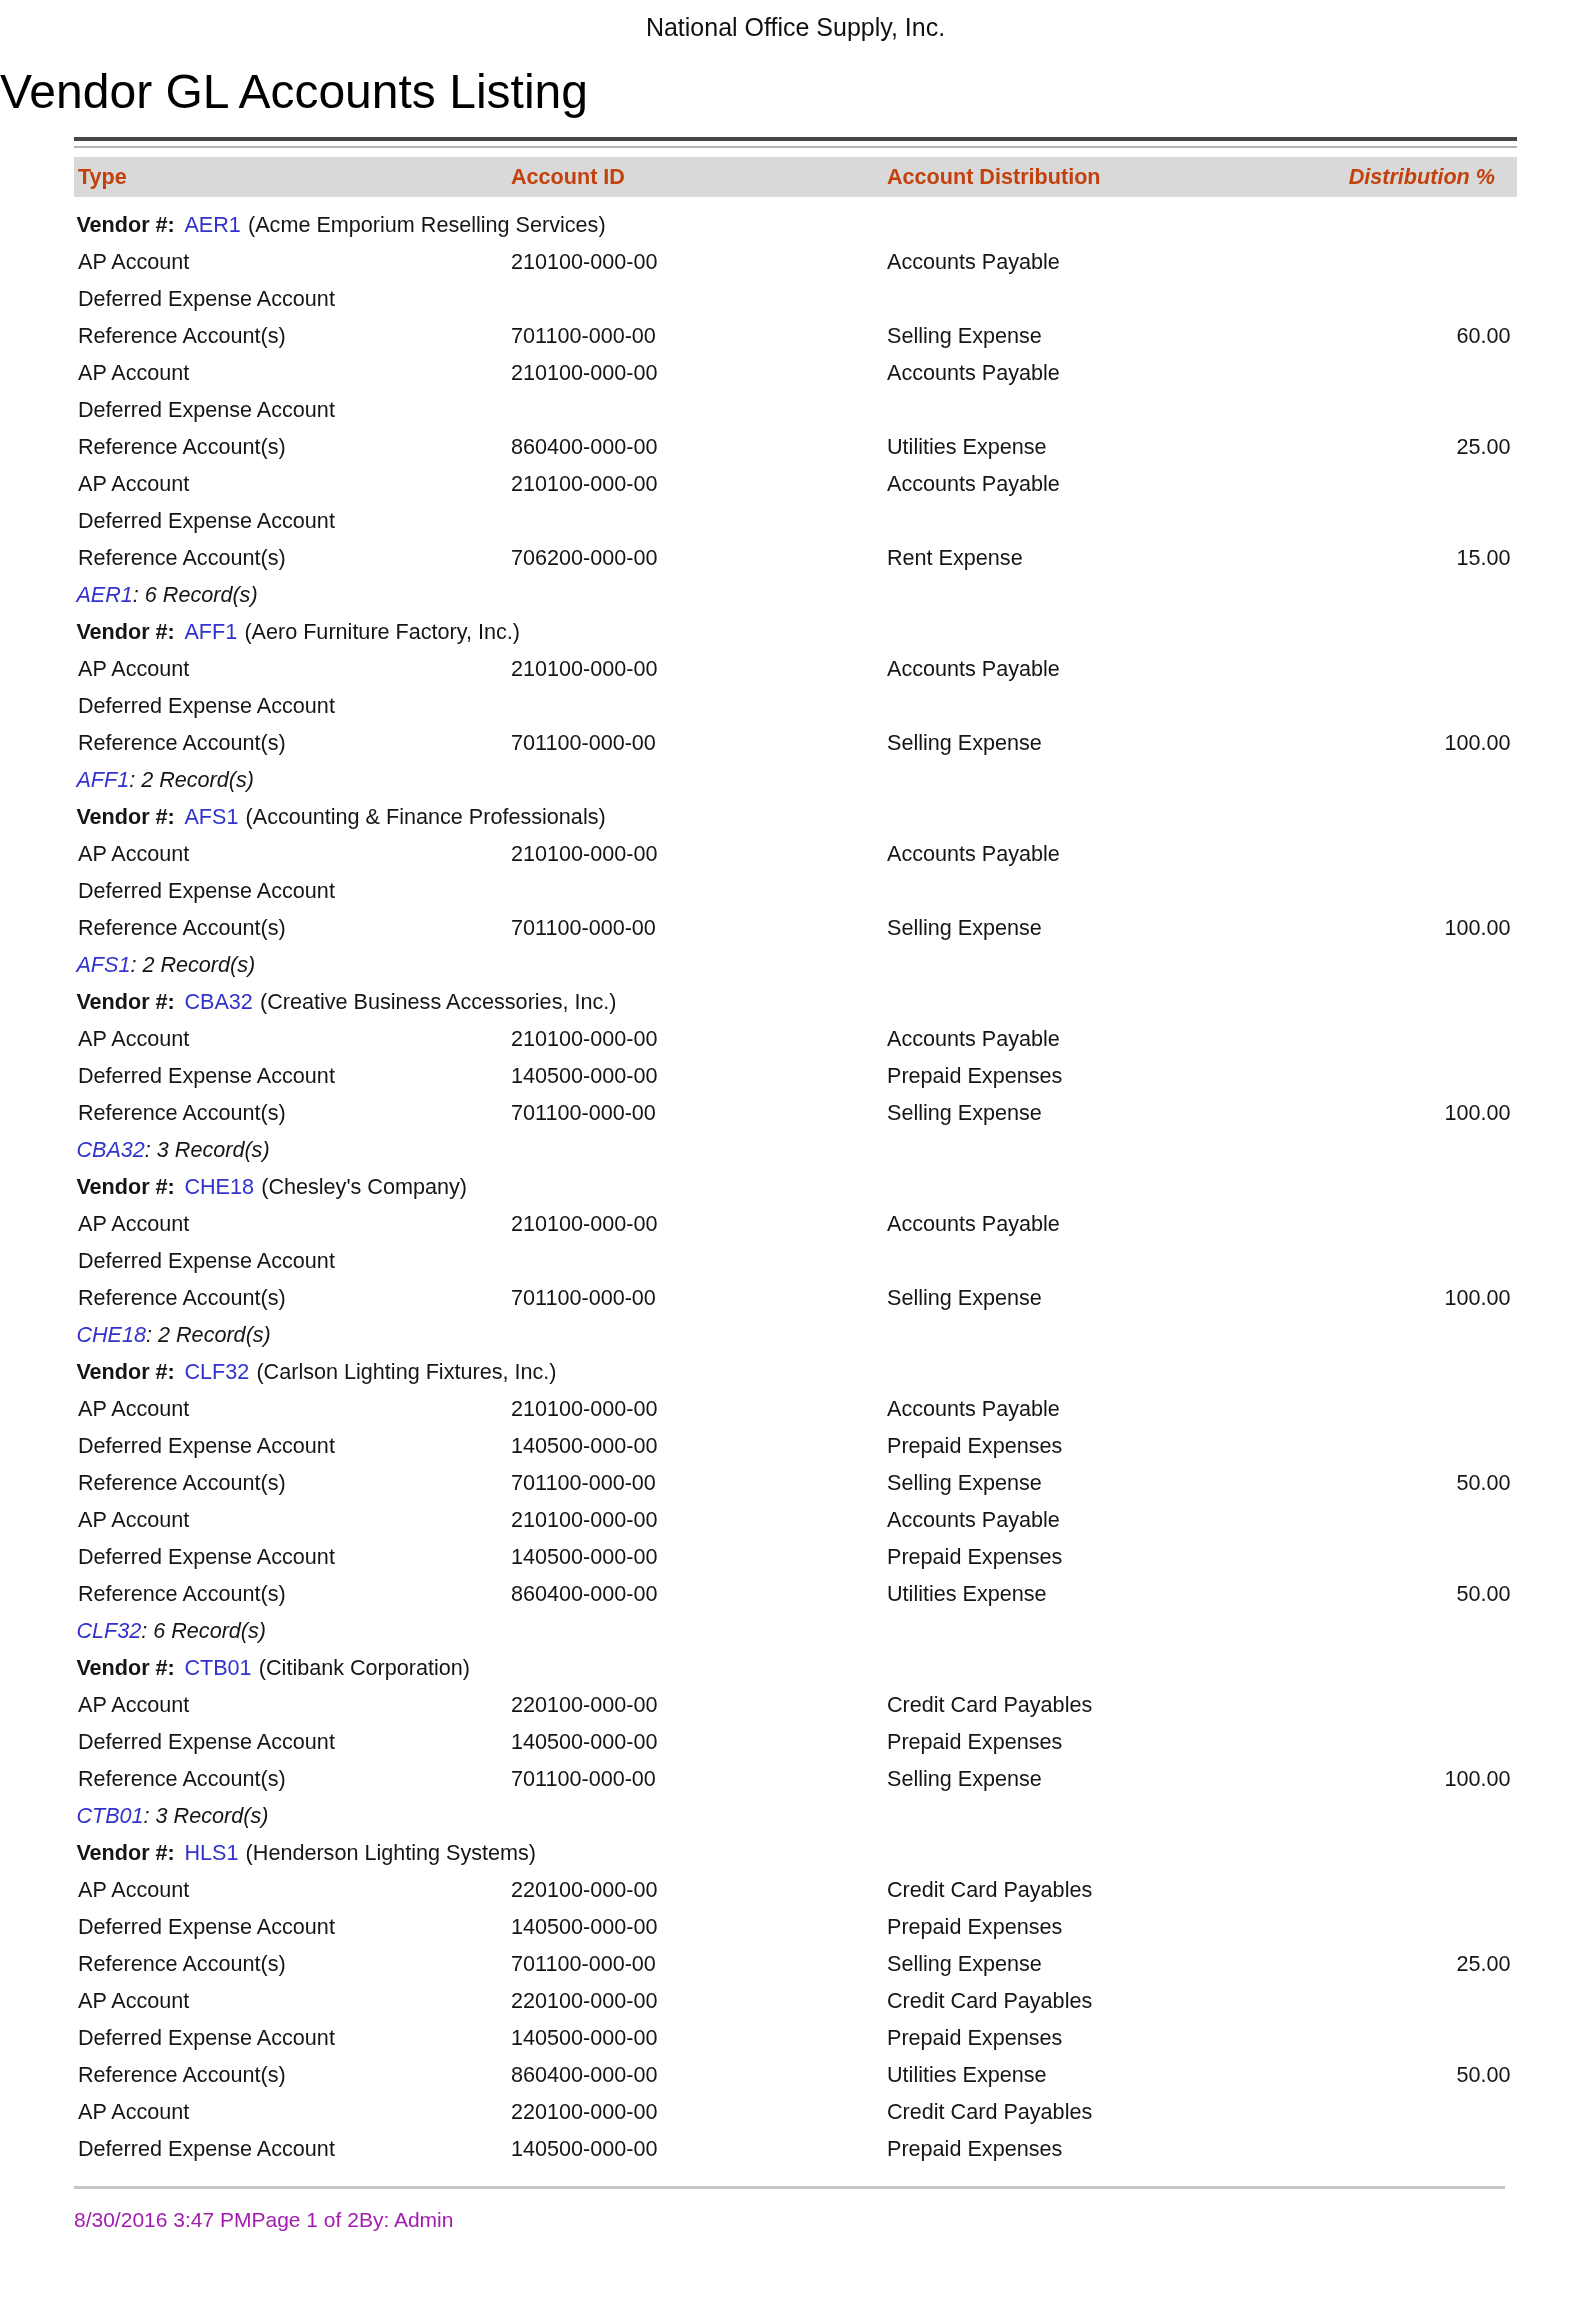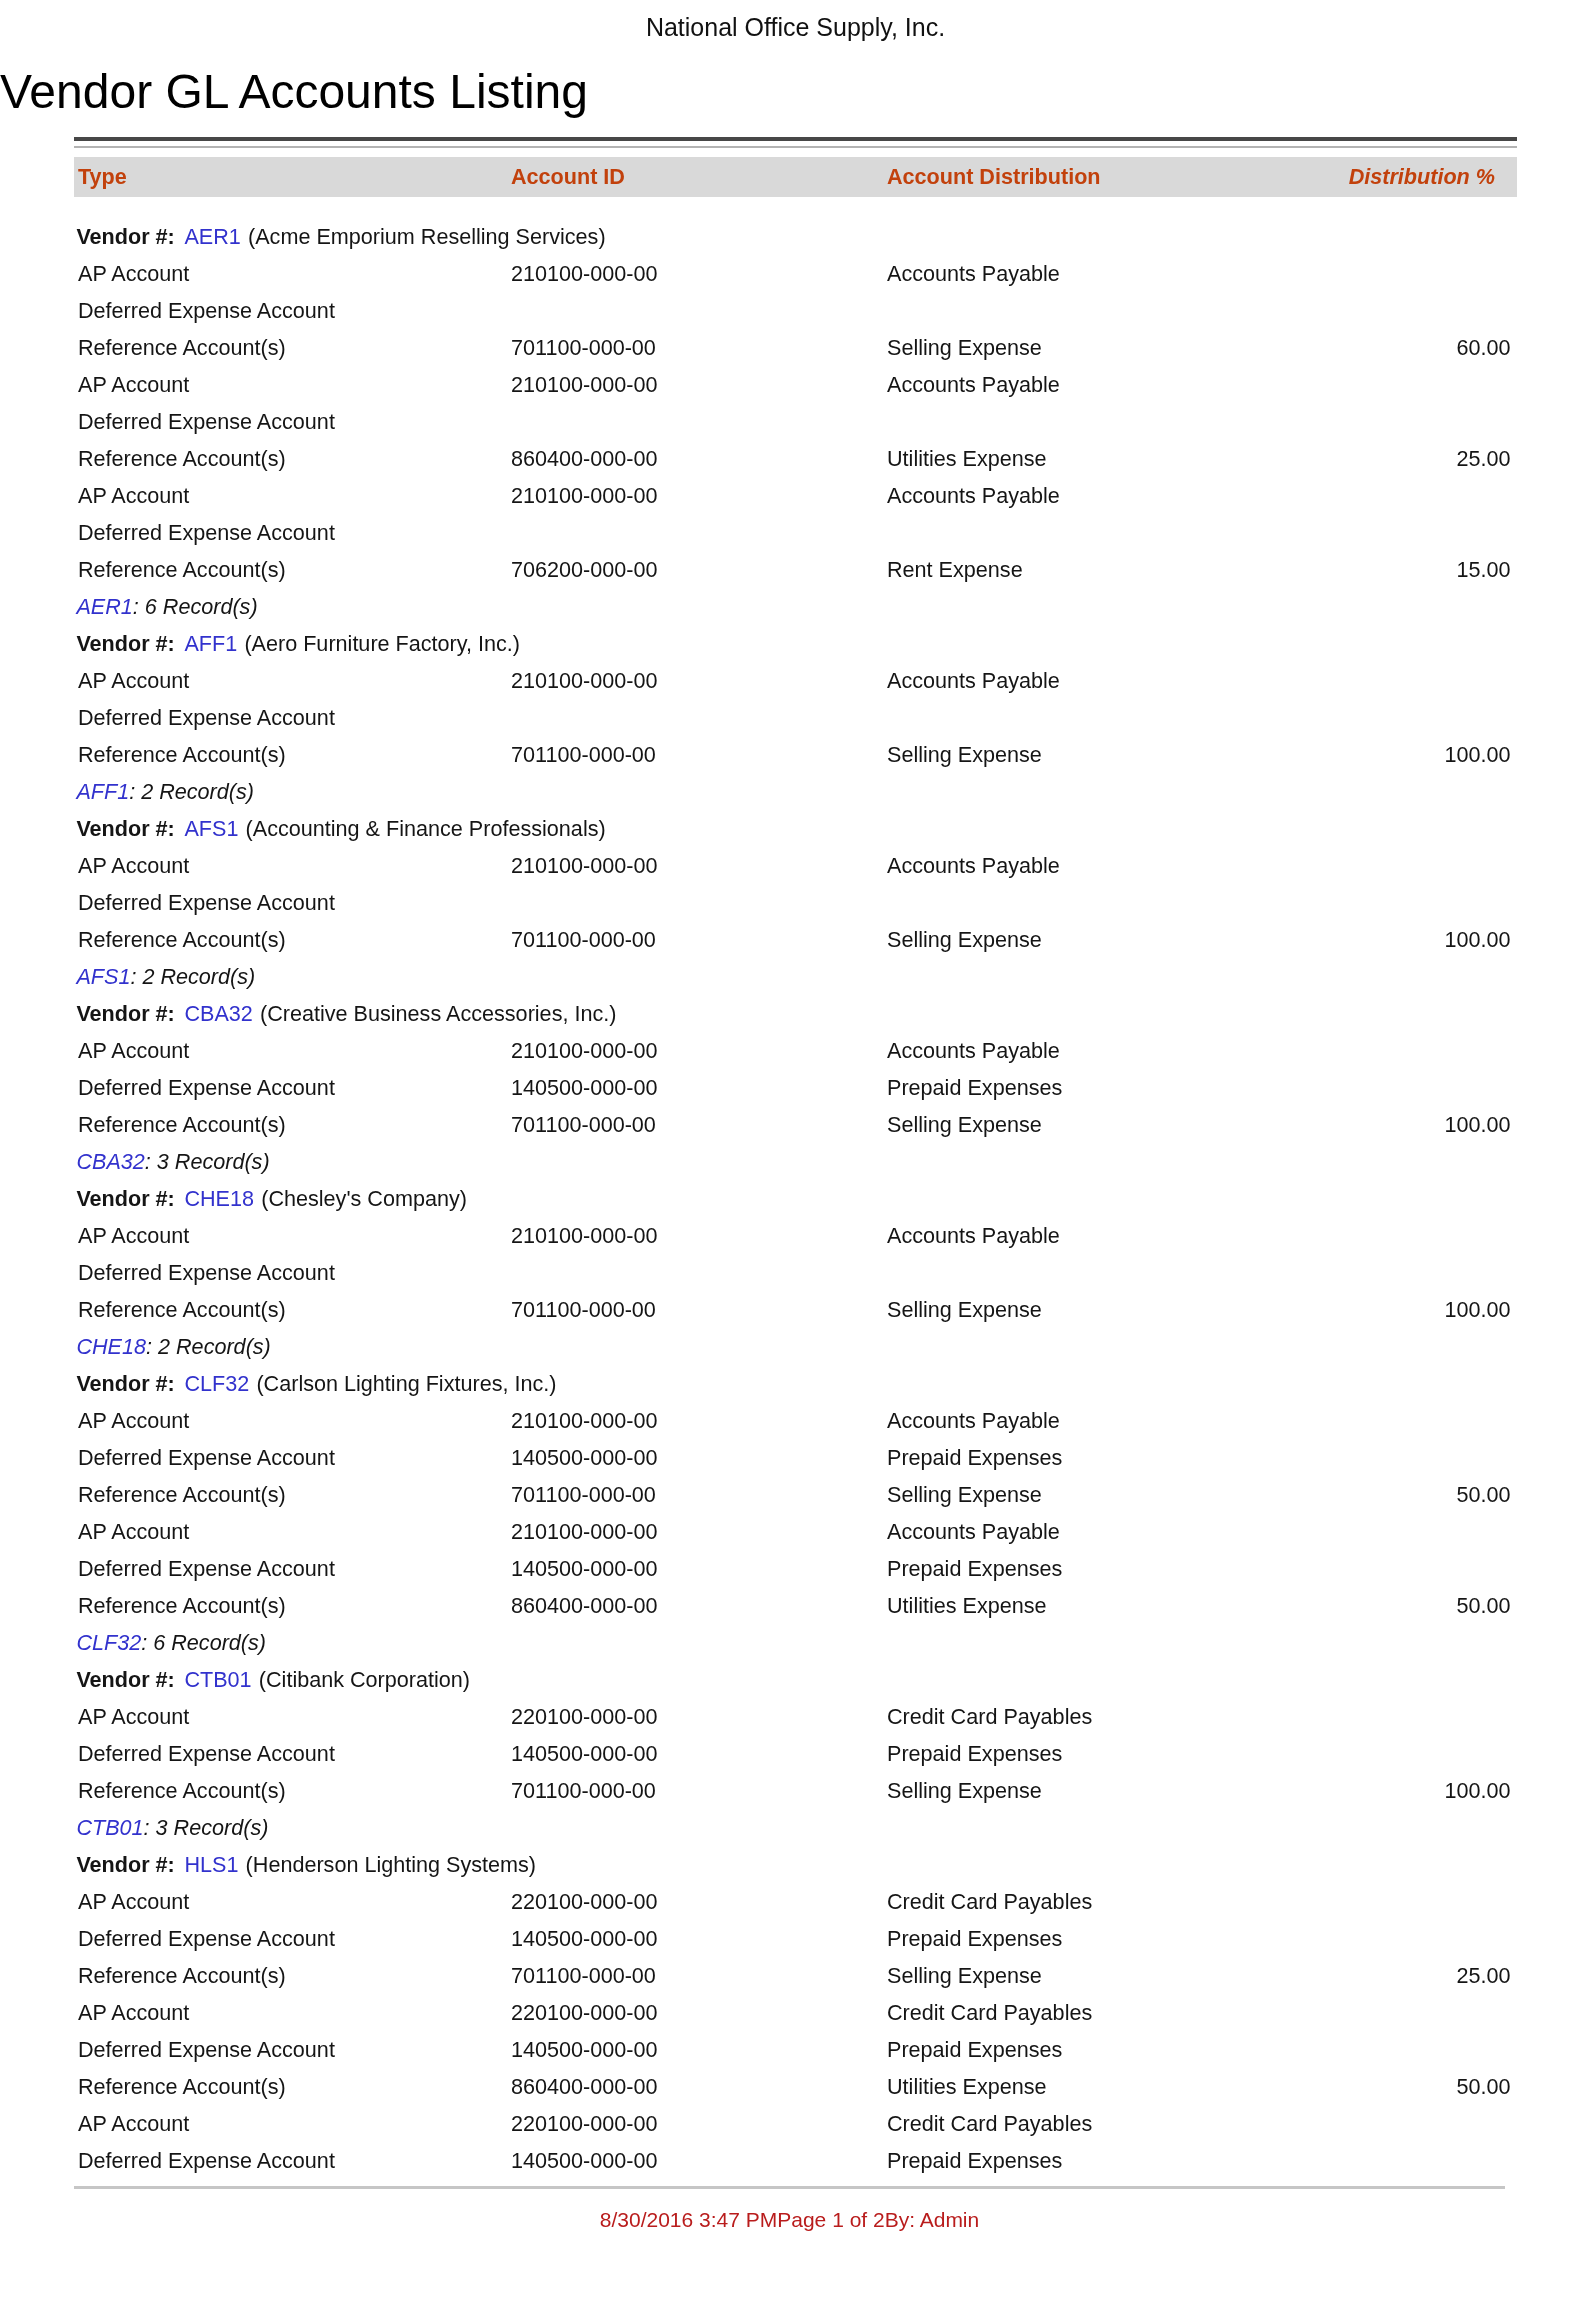--- a/index.html
+++ b/index.html
@@ -36,21 +36,21 @@
     grid-template-columns: 437px 376px 449px 1fr;
     align-items: center;
     font-weight: bold;
     font-size: 21.6px;
     color: #c2410c;
   }
   .colheader .c1 { padding-left: 4px; }
   .colheader .c4 { text-align: right; padding-right: 22px; font-style: italic; }
 
   .report-body {
-    margin: 16px 74px;
+    margin: 4px 74px;
     padding-top: 6px;
     font-size: 21.6px;
   }
   .row {
     height: 37px;
     display: grid;
     grid-template-columns: 437px 376px 449px 1fr;
     align-items: center;
   }
   .row .c1 { padding-left: 4px; }
@@ -81,24 +81,24 @@
     position: absolute;
     left: 74px; top: 2186px;
     width: 1431px; height: 3.2px;
     background: #c6c6c6;
   }
   .footer {
     position: absolute;
     left: 74px; top: 2208px;
     width: 1431px;
     display: flex;
-    justify-content: center;
+    justify-content: flex-start;
     align-items: center;
     font-size: 21px;
-    color: #b91c1c;
+    color: #a21caf;
   }
 </style>
 </head>
 <body>
 
 <div class="company">National Office Supply, Inc.</div>
 <h1 class="title">Vendor GL Accounts Listing</h1>
 
 <div class="rule-dark"></div>
 <div class="rule-light"></div>

